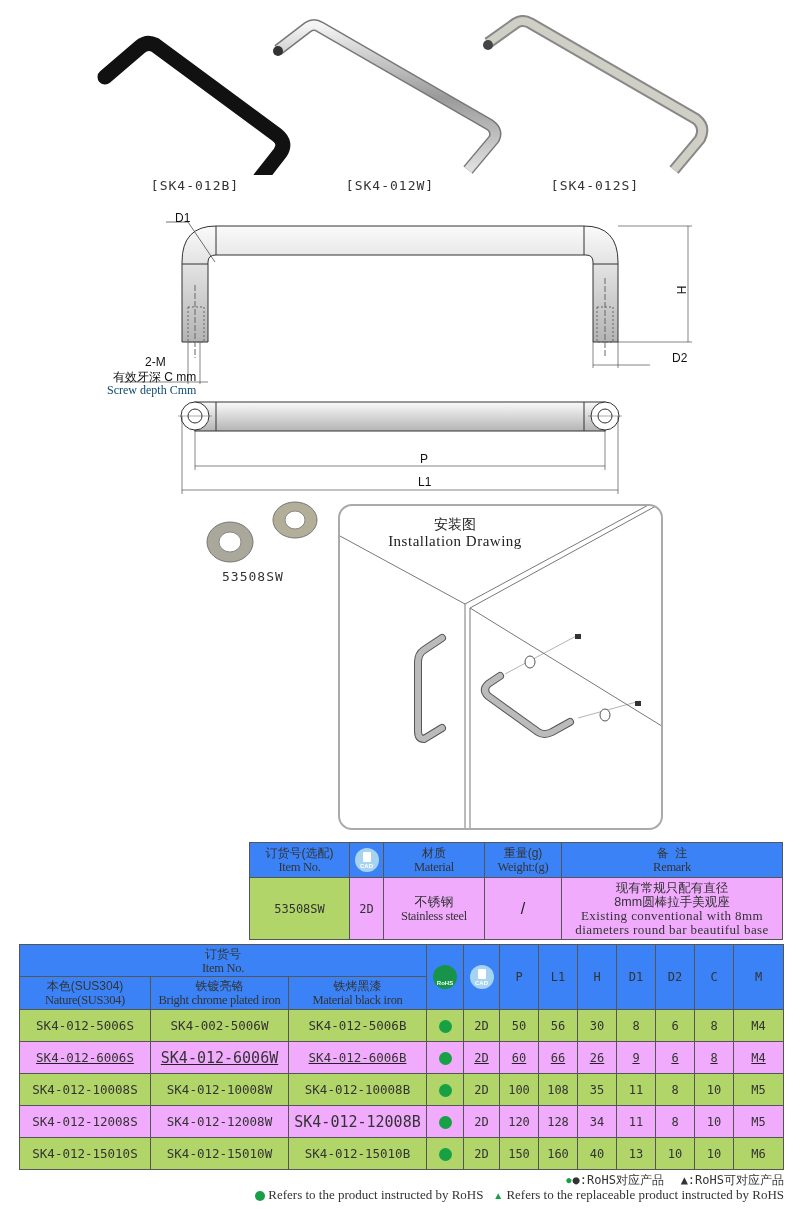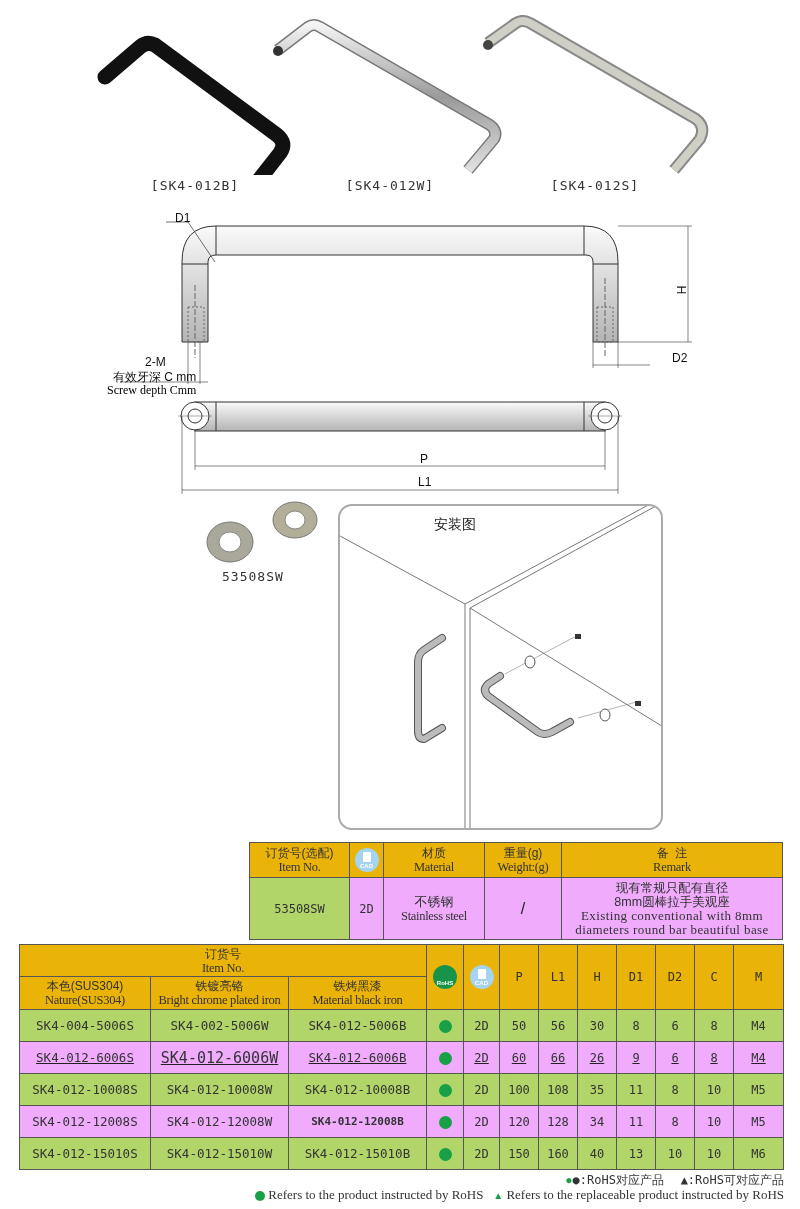--- a/index.html
+++ b/index.html
@@ -3,21 +3,21 @@
 <meta charset="utf-8">
 <style>
   html,body{margin:0;padding:0;background:#fff;}
   body{width:800px;height:1209px;position:relative;overflow:hidden;font-family:"Liberation Sans","DejaVu Sans",sans-serif;color:#222;}
   .abs{position:absolute;}
   .caption{font-family:"DejaVu Sans Mono","Liberation Mono",monospace;font-size:13px;letter-spacing:1px;color:#333;text-align:center;}
   .dim{font-family:"Liberation Sans",sans-serif;font-size:12px;color:#111;}
   .serif{font-family:"Liberation Serif","DejaVu Serif",serif;}
   table{border-collapse:collapse;position:absolute;}
   td,th{border:1px solid #555;text-align:center;vertical-align:middle;padding:0;font-weight:normal;}
-  th{background:#eab308;color:#333;}
+  th{background:#3b82f6;color:#333;}
   .mono{font-family:"DejaVu Sans Mono","Liberation Mono",monospace;font-size:12px;color:#333;}
   .hcn{font-size:12px;line-height:14px;display:block;color:#333;}
   .hen{font-family:"Liberation Serif",serif;font-size:12.5px;line-height:14px;display:block;color:#333;letter-spacing:-0.3px;}
   .green{background:#b2d56a;}
   .white{background:#f0abfc;}
   .dot{display:inline-block;width:13px;height:13px;border-radius:50%;background:#17a046;vertical-align:middle;}
   .badge{display:inline-block;width:24px;height:24px;border-radius:50%;position:relative;vertical-align:middle;}
   .badge-rohs{background:#17944a;}
   .badge-cad{background:#a6d3ef;}
   .badge span{position:absolute;left:0;right:0;bottom:3px;font-size:6px;font-weight:bold;color:#fff;text-align:center;}
@@ -115,21 +115,21 @@
     <line x1="82" y1="216" x2="82" y2="294" stroke="#333" stroke-width="0.6"></line>
     <line x1="518" y1="216" x2="518" y2="294" stroke="#333" stroke-width="0.6"></line>
     <line x1="82" y1="290" x2="518" y2="290" stroke="#333" stroke-width="0.6"></line>
   </svg>
 </div>
 <div class="abs dim" style="left:175px;top:211px;">D1</div>
 <div class="abs dim" style="left:678px;top:283px;transform:rotate(-90deg);">H</div>
 <div class="abs dim" style="left:672px;top:351px;">D2</div>
 <div class="abs dim" style="left:145px;top:355px;">2-M</div>
 <div class="abs dim" style="left:113px;top:369px;">有效牙深 C mm</div>
-<div class="abs serif" style="left:107px;top:383px;font-size:12px;color:#000000;">Screw depth Cmm</div>
+<div class="abs serif" style="left:107px;top:383px;font-size:12px;color:#0c4a6e;">Screw depth Cmm</div>
 <div class="abs dim" style="left:420px;top:452px;">P</div>
 <div class="abs dim" style="left:418px;top:475px;">L1</div>
 
 <div class="abs" style="left:200px;top:500px;width:120px;height:65px;">
   <svg width="120" height="65" viewBox="0 0 120 65">
     <ellipse cx="30" cy="42" rx="23" ry="20" fill="#a9a89a" stroke="#777"></ellipse>
     <ellipse cx="30" cy="42" rx="11" ry="10" fill="#fff" stroke="#888"></ellipse>
     <ellipse cx="95" cy="20" rx="22" ry="18" fill="#b2ae98" stroke="#777"></ellipse>
     <ellipse cx="95" cy="20" rx="10" ry="9" fill="#fff" stroke="#888"></ellipse>
   </svg>
@@ -151,20 +151,21 @@
     <path d="M160 170 L148 178 Q142 184 148 190 L198 226 Q204 230 212 226 L230 216" fill="none" stroke="#555" stroke-width="8" stroke-linecap="round"></path>
     <path d="M160 170 L148 178 Q142 184 148 190 L198 226 Q204 230 212 226 L230 216" fill="none" stroke="#bbb" stroke-width="6" stroke-linecap="round"></path>
     <line x1="165" y1="168" x2="240" y2="128" stroke="#666" stroke-width="0.5"></line>
     <line x1="238" y1="212" x2="300" y2="195" stroke="#666" stroke-width="0.5"></line>
     <ellipse cx="190" cy="156" rx="5" ry="6" fill="#fff" stroke="#555"></ellipse>
     <ellipse cx="265" cy="209" rx="5" ry="6" fill="#fff" stroke="#555"></ellipse>
     <rect x="235" y="128" width="6" height="5" fill="#333"></rect>
     <rect x="295" y="195" width="6" height="5" fill="#333"></rect>
   </svg>
   <div class="abs" style="left:0;top:10px;width:230px;text-align:center;font-size:14px;color:#222;">安装图</div>
+  <div class="abs serif" style="left:0;top:27px;width:230px;text-align:center;font-size:15px;color:#222;letter-spacing:0.5px;">Installation Drawing</div>
 </div>
 
 <table style="left:249px;top:842px;width:534px;">
   <tbody>
       <tr style="height:35px;">
     <th style="width:99px;">
           <span class="hcn">订货号(选配)</span>
           <span class="hen">Item No.</span>
         </th>
     <th style="width:33px;"><span class="badge badge-cad"><i></i><span>CAD</span></span></th>
@@ -226,21 +227,21 @@
           <span class="hen">Bright chrome plated iron</span>
         </th>
       <th style="width:137px;">
           <span class="hcn">铁烤黑漆</span>
           <span class="hen">Material black iron</span>
         </th>
     </tr>
   </thead>
   <tbody id="main-tbody">
       <tr class="green" style="height: 32px;">
-        <td class="mono" style="font-size: 12.5px;">SK4-004-5006S</td>
+        <td class="mono" style="font-size: 12.5px;">SK4-012-5006S</td>
         <td class="mono" style="font-size: 12.5px;">SK4-002-5006W</td>
         <td class="mono" style="font-size: 12.5px;">SK4-012-5006B</td>
         <td class="mono"><span class="dot"></span></td>
         <td class="mono">2D</td>
         <td class="mono">50</td>
         <td class="mono">56</td>
         <td class="mono">30</td>
         <td class="mono">8</td>
         <td class="mono">6</td>
         <td class="mono">8</td>
@@ -270,21 +271,21 @@
         <td class="mono">108</td>
         <td class="mono">35</td>
         <td class="mono">11</td>
         <td class="mono">8</td>
         <td class="mono">10</td>
         <td class="mono">M5</td>
       </tr>
       <tr class="white" style="height: 32px;">
         <td class="mono" style="font-size: 12.5px;">SK4-012-12008S</td>
         <td class="mono" style="font-size: 12.5px;">SK4-012-12008W</td>
-        <td class="mono" style="font-size: 11px; font-weight: bold;">SK4-012-12008B</td>
+        <td class="mono" style="font-size: 15px;">SK4-012-12008B</td>
         <td class="mono"><span class="dot"></span></td>
         <td class="mono">2D</td>
         <td class="mono">120</td>
         <td class="mono">128</td>
         <td class="mono">34</td>
         <td class="mono">11</td>
         <td class="mono">8</td>
         <td class="mono">10</td>
         <td class="mono">M5</td>
       </tr>

